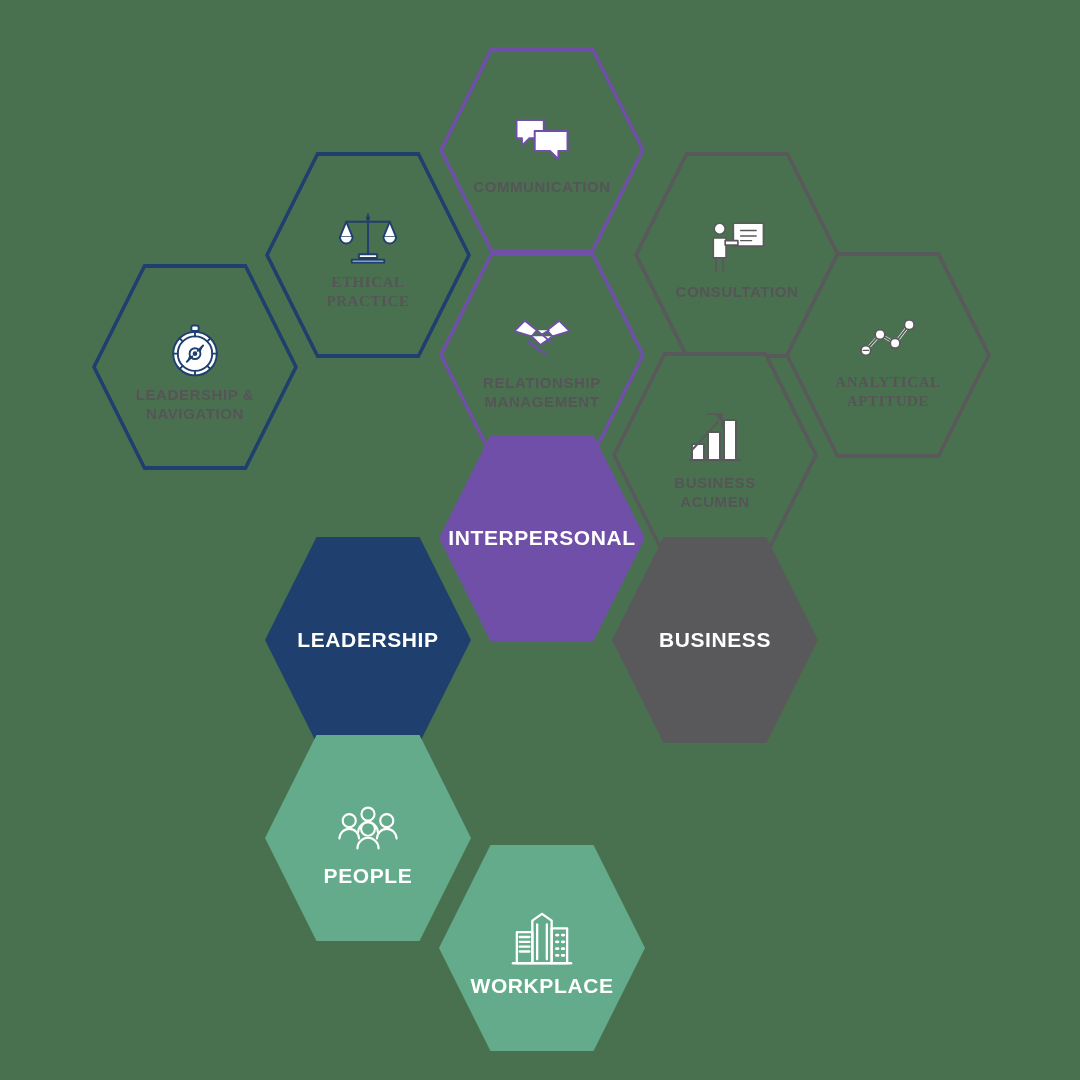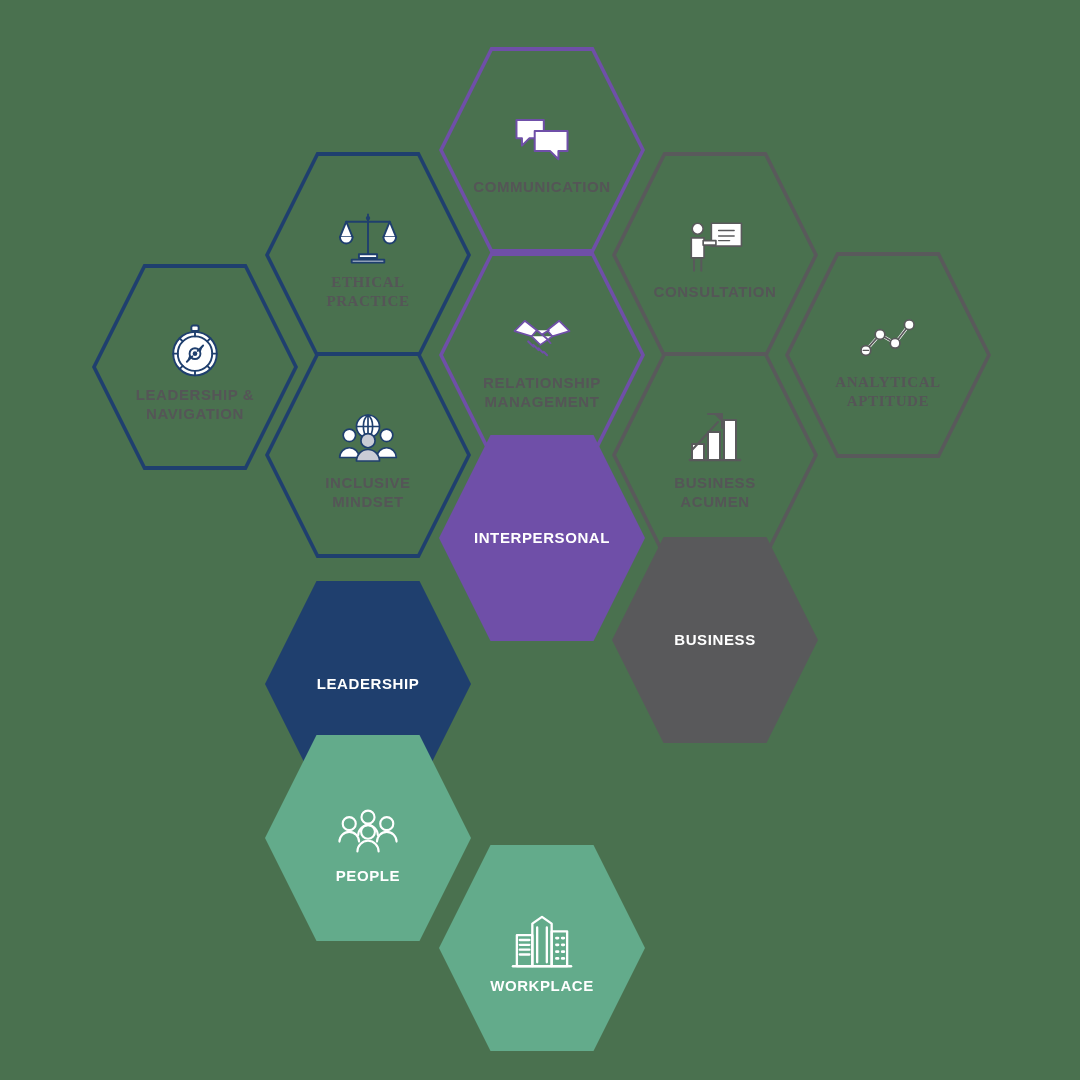--- a/index.html
+++ b/index.html
@@ -55,21 +55,21 @@
   .label{
     font-weight:bold;
     font-size:15px;
     letter-spacing:0.6px;
     text-align:center;
     line-height:1.28;
     white-space:pre-line;
     text-transform:uppercase;
   }
   .hex.outline .label{ color:#555557; }
-  .hex.filled  .label{ color:#ffffff; font-size:15px; }
+  .hex.filled  .label{ color:#ffffff; font-size:21px; }
 
   
   .hex.noicon .inner{padding-top:0;}
   .hex.noicon .label{margin:0;}
 
   
   .hex.outline .inner{padding-top:10px;}
 </style>
 </head>
 <body>
@@ -121,21 +121,21 @@
       <div class="inner">
         <span class="icon">
           <svg viewBox="0 0 68 56" fill="#fff" stroke="#6f4fa8" stroke-width="2.2" stroke-linejoin="round">
         <path d="M6 4 h30 v20 h-16 l-8 8 v-8 H6 Z"></path>
         <path d="M26 16 h36 v22 h-10 v9 l-9 -9 H26 Z"></path>
       </svg>
         </span>
         <div class="label">COMMUNICATION</div>
       </div>
     </div>
-    <div class="hex outline" style="left: 715px; top: 255px; color: rgb(89, 89, 91);">
+    <div class="hex outline" style="left: 737px; top: 255px; color: rgb(89, 89, 91);">
       <div class="shape"></div>
       <div class="inner">
         <span class="icon">
           <svg viewBox="0 0 68 60" fill="#fff" stroke="#59595b" stroke-width="1.8" stroke-linejoin="round" stroke-linecap="round">
         <rect x="30" y="4" width="33" height="25" fill="#fff"></rect>
         <path d="M38 12 h17 M38 18 h17 M38 23 h12" stroke-width="1.6"></path>
         <circle cx="15" cy="10" r="6" fill="#fff"></circle>
         <path d="M8 20 h14 v22 H8 Z" fill="#fff"></path>
         <path d="M21 23 h14 v5 H21 Z" fill="#fff"></path>
         <path d="M11 42 v14 M19 42 v14" stroke-width="2.2"></path>
@@ -155,39 +155,20 @@
         <circle cx="26" cy="20" r="5.5" fill="#fff"></circle>
         <circle cx="43" cy="30" r="5.5" fill="#fff"></circle>
         <circle cx="59" cy="9" r="5.5" fill="#fff"></circle>
         <path d="M7 38 h6" stroke-width="1.6"></path>
       </svg>
         </span>
         <div class="label">ANALYTICAL
 APTITUDE</div>
       </div>
     </div>
-    <div class="hex outline" style="left: 368px; top: 455px; color: rgb(31, 63, 110);">
-      <div class="shape"></div>
-      <div class="inner">
-        <span class="icon">
-          <svg viewBox="0 0 70 56" fill="#fff" stroke="#1f3f6e" stroke-width="1.9" stroke-linejoin="round">
-        <circle cx="35" cy="15" r="13"></circle>
-        <path d="M22 15 h26 M35 2 v26 M35 2 c-7 5 -7 21 0 26 M35 2 c7 5 7 21 0 26" fill="none"></path>
-        <circle cx="14" cy="25" r="7"></circle>
-        <path d="M3 50 a11 11 0 0 1 22 0 Z"></path>
-        <circle cx="56" cy="25" r="7"></circle>
-        <path d="M45 50 a11 11 0 0 1 22 0 Z"></path>
-        <circle cx="35" cy="31" r="8" fill="#c9ccd6"></circle>
-        <path d="M22 54 a13 13 0 0 1 26 0 Z" fill="#c9ccd6"></path>
-      </svg>
-        </span>
-        <div class="label">INCLUSIVE
-MINDSET</div>
-      </div>
-    </div>
     <div class="hex outline" style="left: 542px; top: 355px; color: rgb(111, 79, 168); justify-content: center;">
       <div class="shape"></div>
       <div class="inner">
         <span class="icon">
           <svg viewBox="0 0 72 52" fill="#fff" stroke="#6f4fa8" stroke-width="2" stroke-linejoin="round" stroke-linecap="round">
         <path d="M4 18 L16 6 L30 17 L24 24 Z"></path>
         <path d="M68 18 L56 6 L42 17 L48 24 Z"></path>
         <path d="M30 17 L36 22 L44 17"></path>
         <path d="M24 24 L34 34 L44 27 L48 24"></path>
         <path d="M20 30 l6 6 M26 34 l6 6 M32 38 l5 5 M38 42 l4 4" stroke-width="2.4"></path>
@@ -209,21 +190,21 @@
         <rect x="40" y="10" width="12" height="40"></rect>
         <path d="M8 40 L34 12"></path>
         <path d="M24 4 h14 v14" fill="none"></path>
         <path d="M38 4 L30 4 L38 12 Z" fill="#59595b" stroke="none"></path>
       </svg>
         </span>
         <div class="label">BUSINESS
 ACUMEN</div>
       </div>
     </div>
-    <div class="hex filled noicon" style="left: 368px; top: 640px; color: rgb(31, 63, 110); margin-top: 44px;">
+    <div class="hex filled noicon" style="left: 368px; top: 640px; color: rgb(31, 63, 110);">
       <div class="shape"></div>
       <div class="inner">
         <div class="label">LEADERSHIP</div>
       </div>
     </div>
     <div class="hex filled noicon" style="left: 542px; top: 538px; color: rgb(111, 79, 168);">
       <div class="shape"></div>
       <div class="inner">
         <div class="label">INTERPERSONAL</div>
       </div>

